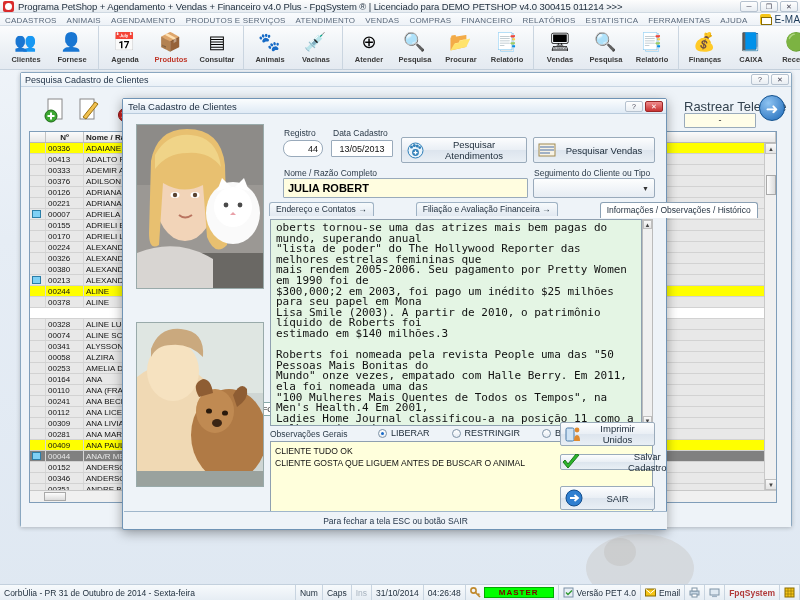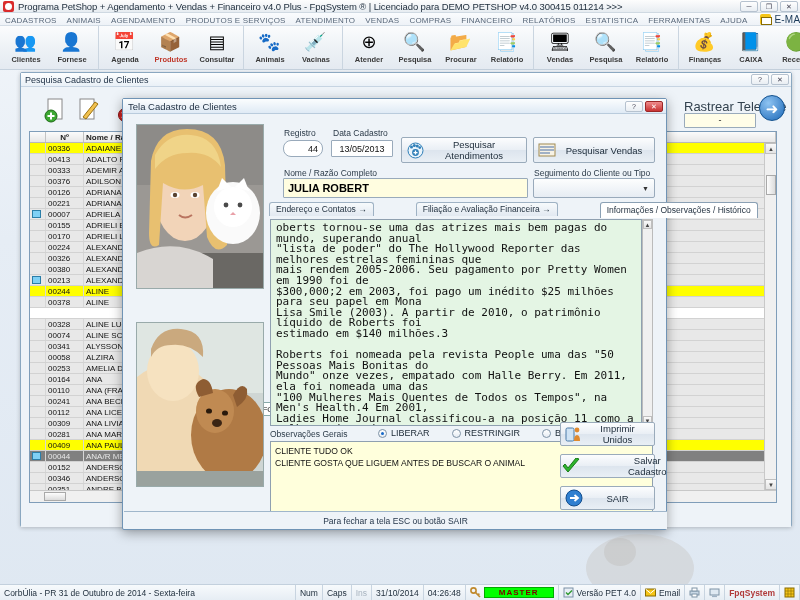--- a/index.html
+++ b/index.html
@@ -778,21 +778,21 @@
       <div class="btn" style="left:437px;top:308px;width:95px;height:24px;">
         <span class="bico">
           <svg width="18" height="16" viewBox="0 0 18 16">
               <rect x="1" y="2" width="8" height="13" rx="1.5" fill="#cfe3f4" stroke="#4a7ba8"></rect>
               <circle cx="12" cy="4" r="2.4" fill="#e08a2e"></circle>
               <path d="M9 15 q0-6 3-6 q3 0 3 6 z" fill="#e08a2e"></path>
             </svg>
         </span>
         <span class="btxt">Imprimir Unidos</span>
       </div>
-      <div class="btn" style="left:437px;top:340px;width:95px;height:24px;gap:47px;">
+      <div class="btn" style="left:437px;top:340px;width:95px;height:16px;gap:47px;">
         <span class="bico">
           <svg width="20" height="16" viewBox="0 0 20 16">
               <path d="M2 8 L7 14 L18 1 L15 0 L7 10 L4 6 Z" fill="#2db52d" stroke="#1a7a1a"></path>
             </svg>
         </span>
         <span class="btxt">Salvar Cadastro</span>
       </div>
       <div class="btn" style="left:437px;top:372px;width:95px;height:24px;">
         <span class="bico">
           <svg width="18" height="18" viewBox="0 0 18 18">

